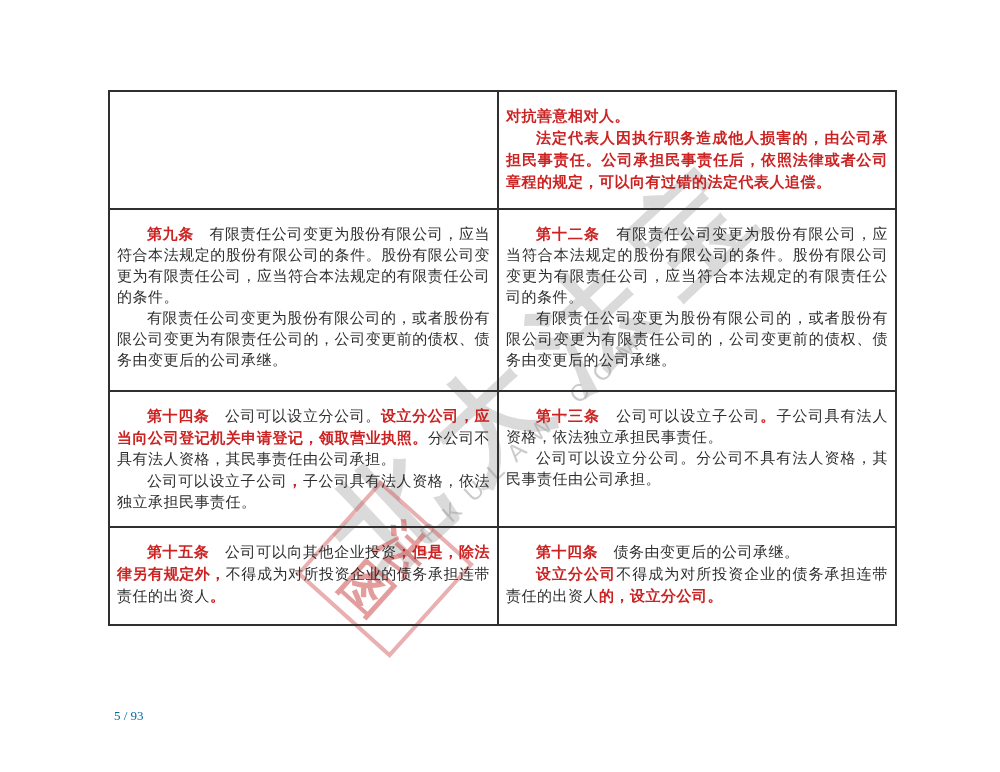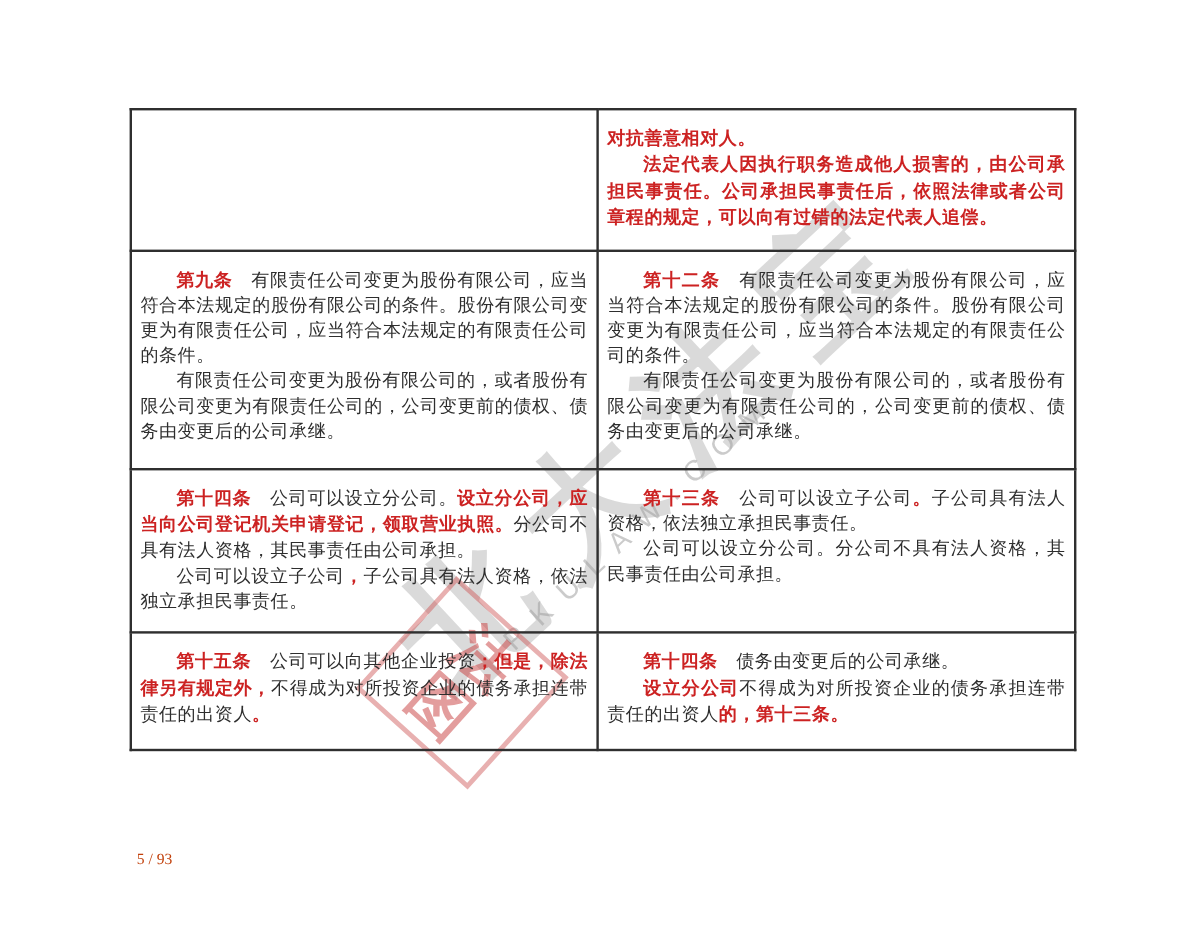--- a/index.html
+++ b/index.html
@@ -60,21 +60,21 @@
   .doc-table p.no-indent { text-indent:0; }
   .run-black { color:#2e2e2e; }
   .run-red {
     color:#cc2222; font-weight:bold;
     font-family:"Liberation Sans", sans-serif;
   }
 
   
   .page-footer {
     position:absolute; left:114px; top:708px; z-index:2;
-    font-size:13px; color:#c2410c;
+    font-size:13px; color:#0369a1;
   }
 </style>
 </head>
 <body>
 
 <div class="watermark-layer">
   <div class="wm-cjk">北大法宝</div>
   <div class="wm-latin">PKULAW.COM</div>
   <div class="wm-seal">
     <span>法</span>
@@ -114,19 +114,19 @@
           <p><span class="run-red">第十三条</span><span class="run-black">　公司可以设立子公司</span><span class="run-red">。</span><span class="run-black">子公司具有法人资格，依法独立承担民事责任。</span></p>
           <p><span class="run-black">公司可以设立分公司。分公司不具有法人资格，其民事责任由公司承担。</span></p>
         </td>
       </tr>
       <tr>
         <td>
           <p><span class="run-red">第十五条</span><span class="run-black">　公司可以向其他企业投资</span><span class="run-red">；但是，除法律另有规定外，</span><span class="run-black">不得成为对所投资企业的债务承担连带责任的出资人</span><span class="run-red">。</span></p>
         </td>
         <td>
           <p><span class="run-red">第十四条</span><span class="run-black">　债务由变更后的公司承继。</span></p>
-          <p><span class="run-red">设立分公司</span><span class="run-black">不得成为对所投资企业的债务承担连带责任的出资人</span><span class="run-red">的，第十三条。</span></p>
+          <p><span class="run-red">设立分公司</span><span class="run-black">不得成为对所投资企业的债务承担连带责任的出资人</span><span class="run-red">的，设立分公司。</span></p>
         </td>
       </tr>
     </tbody>
 </table>
 
 <div class="page-footer">5 / 93</div>
 
 </body></html>

